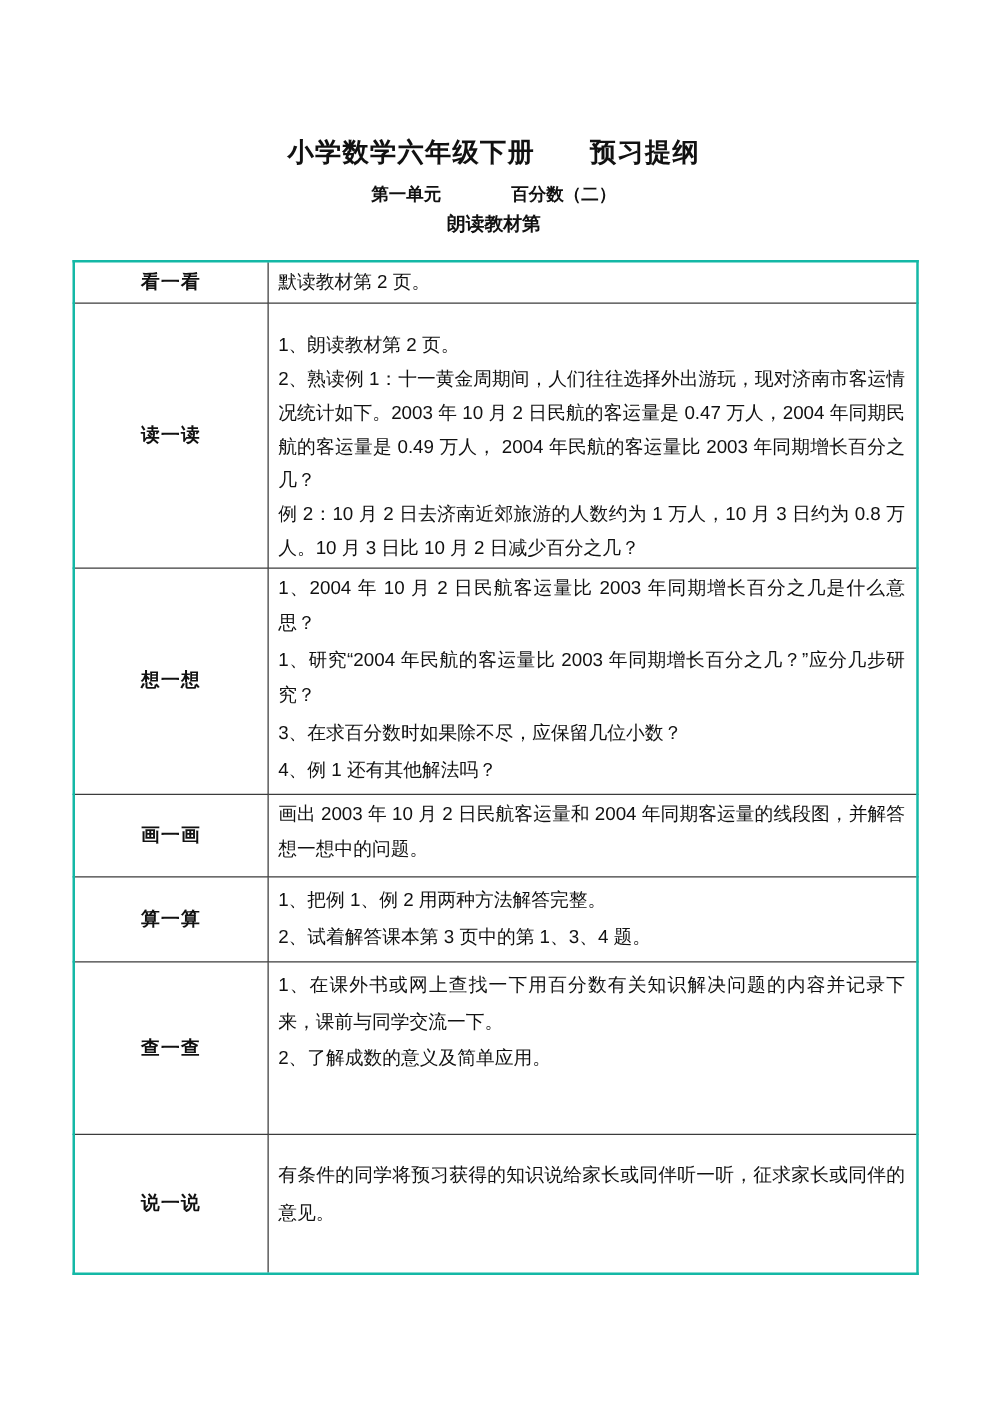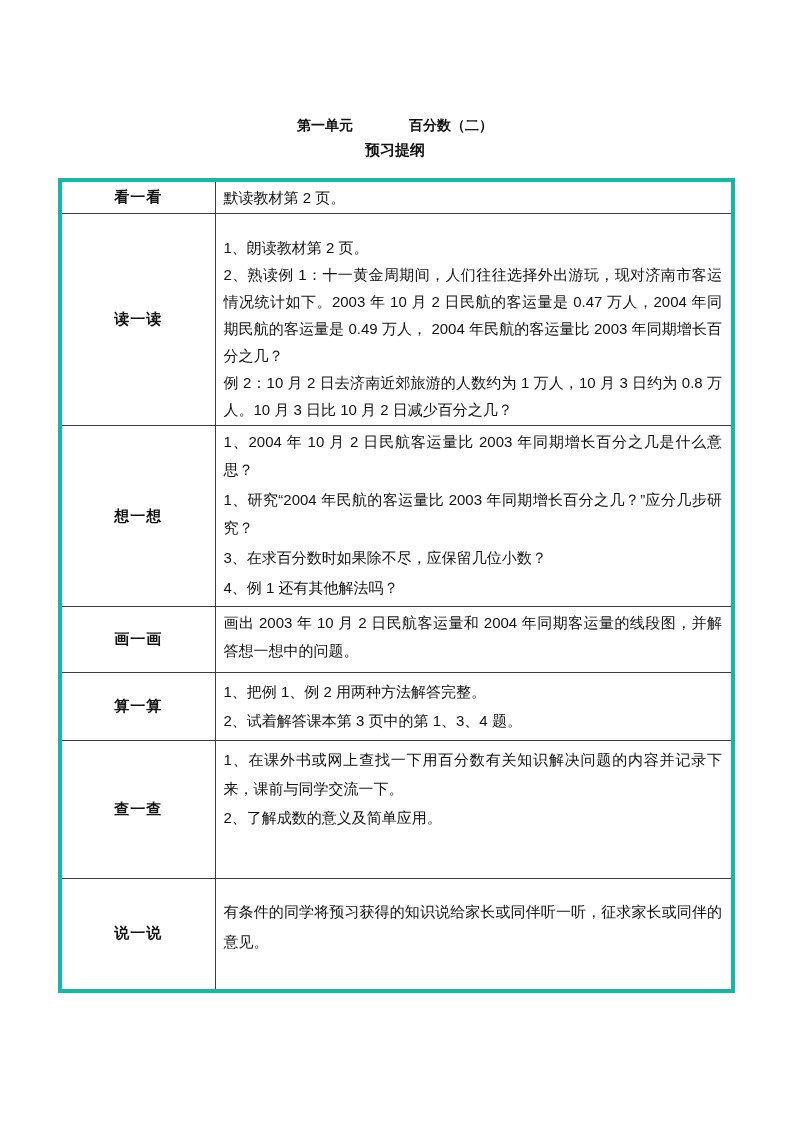--- a/index.html
+++ b/index.html
@@ -30,21 +30,21 @@
   .doc-section {
     font-size: 15px;
     font-weight: bold;
     line-height: 24px;
   }
   table.outline {
     border-collapse: collapse;
     table-layout: fixed;
     width: 677px;
     margin: 16px 0 0 58px;
-    border: 4px solid #14b8a6;
+    border: 2px solid #14b8a6;
   }
   table.outline td {
     border: 1px solid #3c3c3c;
     font-size: 15px;
   }
   td.label-cell {
     width: 155px;
     text-align: center;
     vertical-align: middle;
     font-weight: bold;
@@ -68,22 +68,23 @@
   tr.row-5 td.content-cell { padding-top: 4px; line-height: 29px; }
   tr.row-6 { height: 138px; }
   tr.row-6 td.content-cell { padding-top: 4px; line-height: 29px; }
   tr.row-7 { height: 112px; }
   tr.row-7 td.content-cell { padding-top: 18px; line-height: 30px; }
 </style>
 </head>
 <body>
 
 <div class="doc-header">
+  <div class="doc-title">小学数学六年级下册　　预习提纲</div>
   <div class="doc-subtitle">第一单元　　　　百分数（二）</div>
-  <div class="doc-section">预习提纲</div>
+  <div class="doc-section">朗读教材第</div>
 </div>
 
 <table class="outline">
   <tbody>
     <tr class="row-1">
       <td class="label-cell">看一看</td>
       <td class="content-cell">
         <p class="para">默读教材第 2 页。</p>
       </td>
     </tr>

